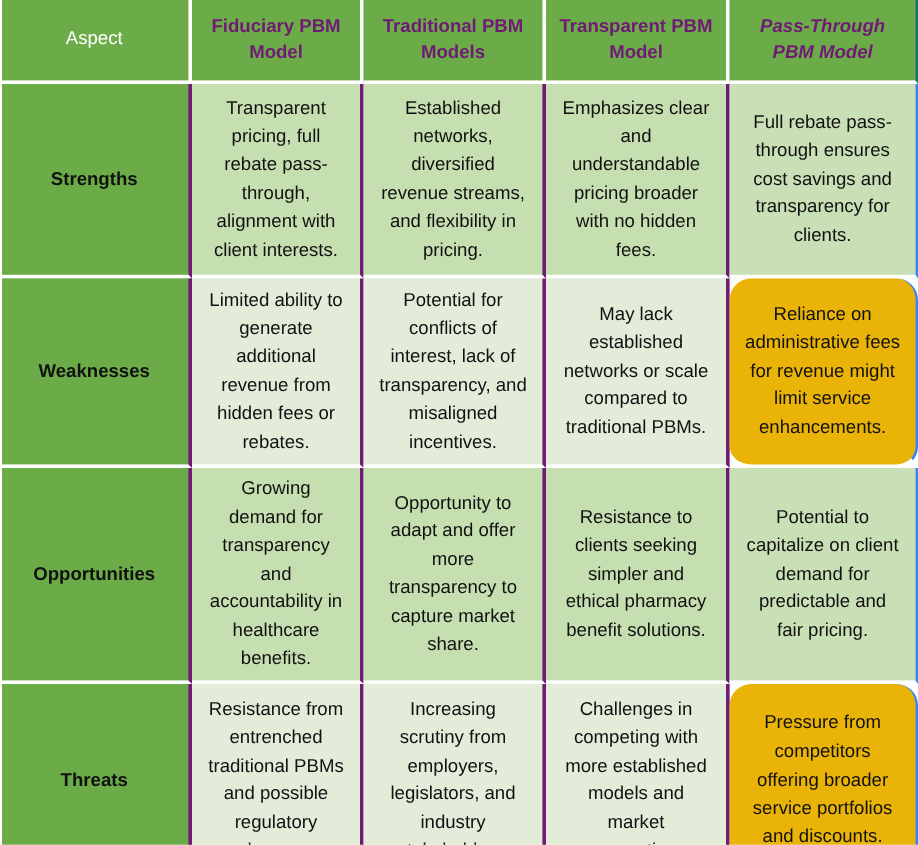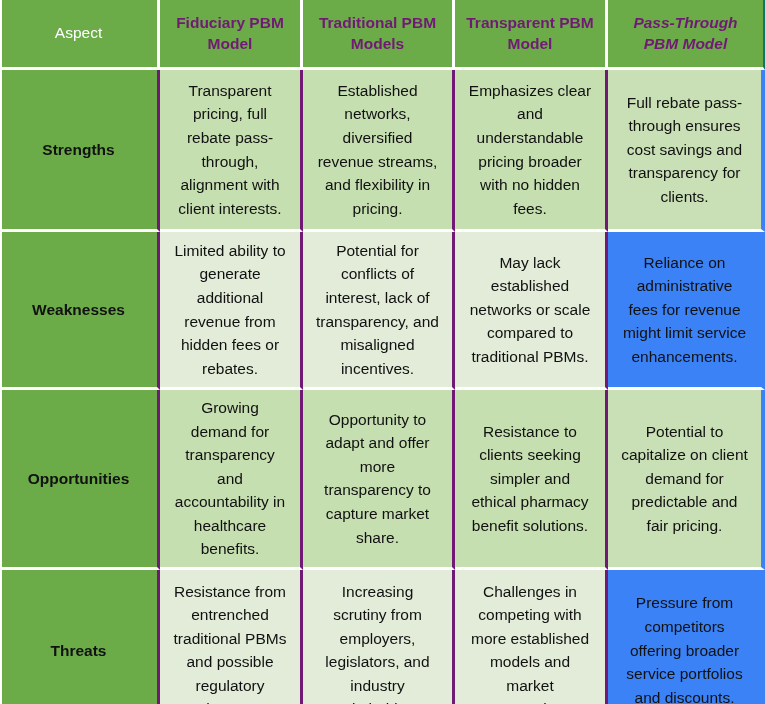--- a/index.html
+++ b/index.html
@@ -65,39 +65,39 @@
     padding: 6px 12px;
     vertical-align: middle;
     text-align: center;
     font-size: 15.5px;
     line-height: 1.52;
     color: #111111;
     border-right: 3px solid #701a75;
     border-bottom: 3px solid #ffffff;
     box-sizing: border-box;
   }
-  td.last-cell { border-right: 4px solid #3b82f6; }
+  td.last-cell { border-right: 2px solid #3b82f6; }
   tbody tr:last-child td { border-bottom: 2px solid #ffffff; }
 
   
   td.aspect-cell {
     background: #6cac48;
     color: #111111;
     font-weight: bold;
     font-size: 15.5px;
     padding: 4px 6px;
   }
 
   
   tr.band-dark  td.data-cell { background: #c6dfb1; }
   tr.band-light td.data-cell { background: #e2ecd9; }
 
   
   tr.band-dark  td.data-cell.col-pass { background: #c9e0b6; }
-  tr.band-light td.data-cell.col-pass { background: #3b82f6; }
+  tr.band-light td.data-cell.col-pass { background: #eab308; border-radius: 18px; }
 
   
   #left-edge {
     position: fixed;
     left: 0; top: 0;
     width: 2px; height: 704px;
     background: #ffffff;
     z-index: 5;
   }
 </style>

